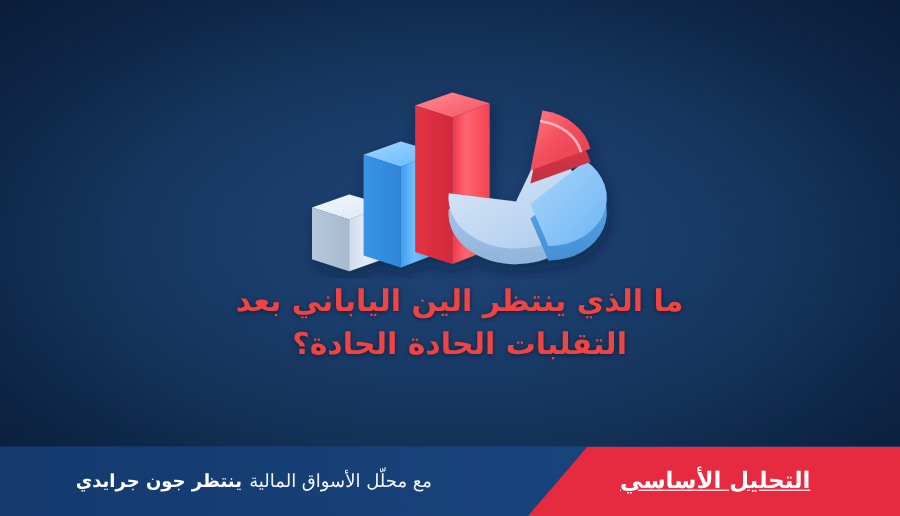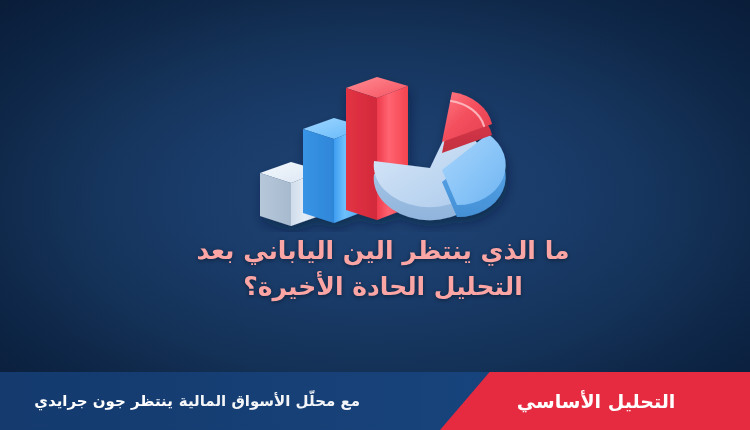--- a/index.html
+++ b/index.html
@@ -50,21 +50,21 @@
   }
   .illustration svg { display: block; width: 100%; height: 100%; }
 
   
   .headline {
     position: absolute;
     left: 16px;
     right: 0;
     top: 233px;
     text-align: center;
-    color: #fca5a5;
+    color: #ef4444;
     font-size: 25px;
     line-height: 1.42;
     font-weight: 700;
     letter-spacing: 0px;
     padding: 0 120px;
     box-sizing: border-box;
     text-shadow: 0 1px 4px rgba(0,0,0,0.45);
     direction: rtl;
   }
 
@@ -95,35 +95,36 @@
     height: 58px;
     display: flex;
     align-items: center;
     justify-content: center;
     color: #ffffff;
     font-size: 19px;
     font-weight: 600;
     direction: rtl;
     padding-right: 8px;
     box-sizing: border-box;
+    text-decoration: underline;
   }
   .footer-byline {
     position: absolute;
     top: 0;
     right: 390px;
     height: 58px;
     display: flex;
     align-items: center;
     gap: 6px;
     direction: rtl;
     color: #ffffff;
     font-size: 15px;
     white-space: nowrap;
   }
-  .byline-prefix { font-weight: 700; opacity: 0.95; }
+  .byline-prefix { font-weight: 400; opacity: 0.95; }
   .byline-name   { font-weight: 700; }
 </style>
 </head>
 <body>
 
 <div id="card">
 
   <div class="bg-base"></div>
 
   <div class="illustration">
@@ -262,21 +263,21 @@
         </g>
 
       </g>
     </svg>
   </div>
 
   <div class="bg-vignette"></div>
 
   <div class="headline">
     <div>ما الذي ينتظر الين الياباني بعد</div>
-    <div>التحليل الحادة الأخيرة؟</div>
+    <div>التقلبات الحادة الحادة؟</div>
   </div>
 
   <div class="footer">
     <div class="footer-red"></div>
 
     <div class="footer-category">
       <span>التحليل الأساسي</span>
     </div>
 
     <div class="footer-byline">

